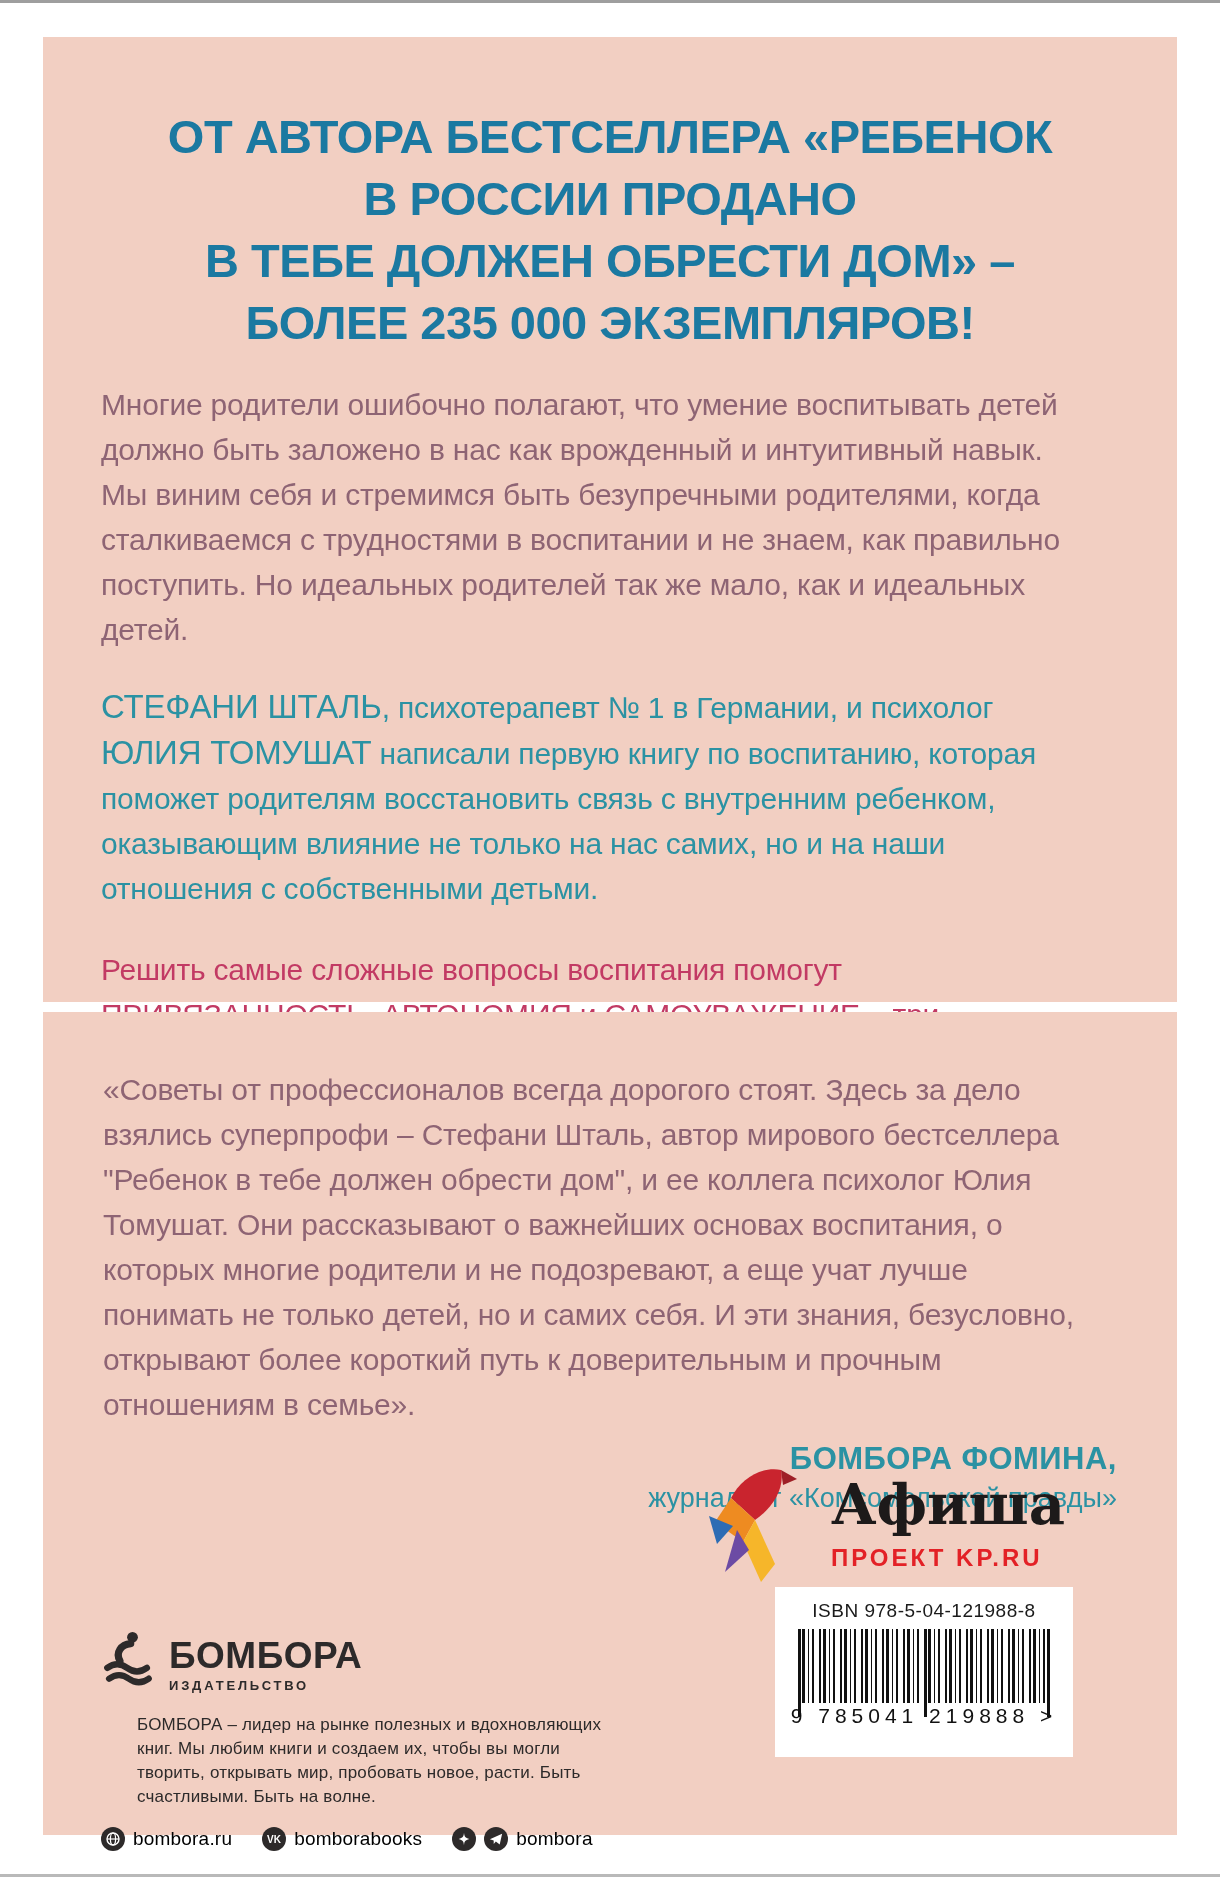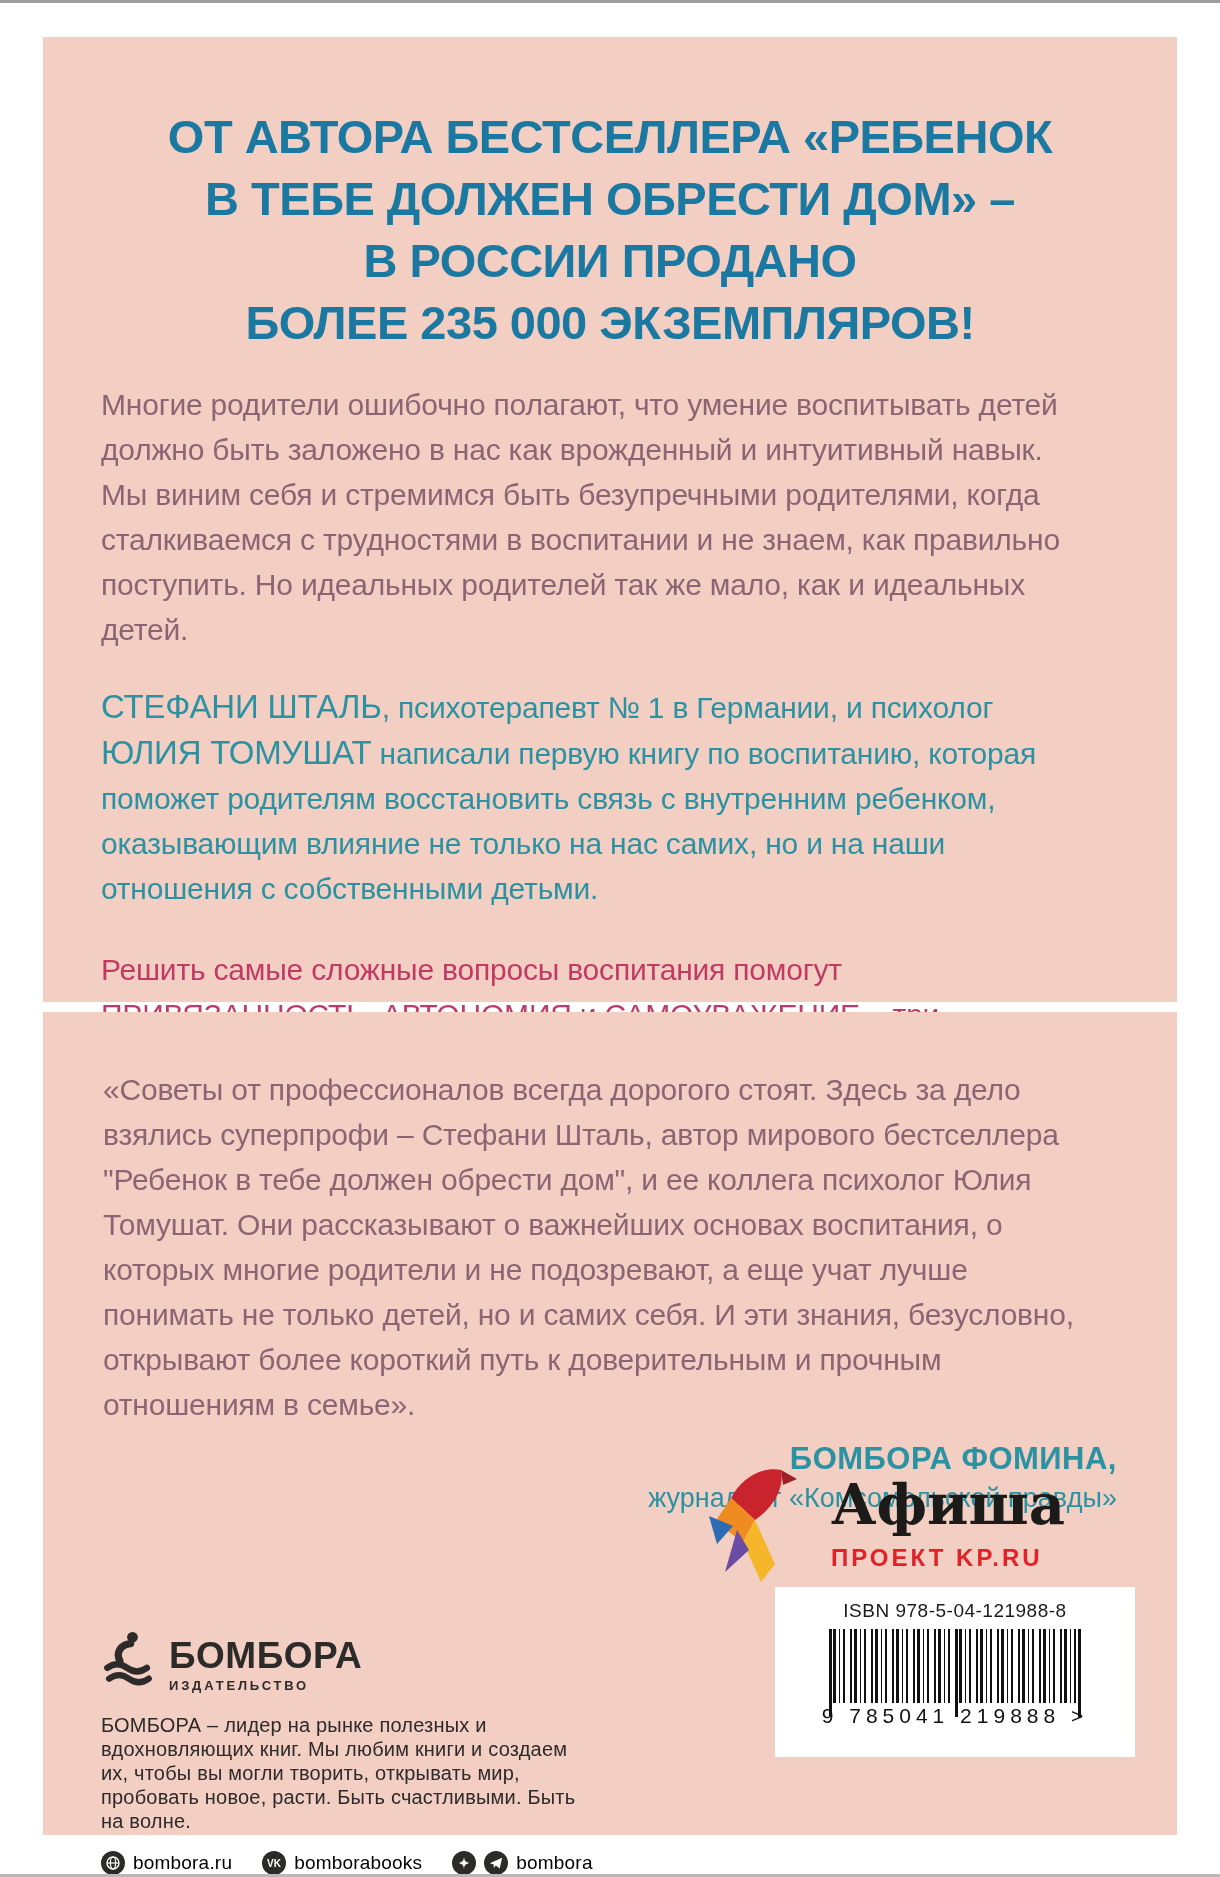--- a/index.html
+++ b/index.html
@@ -46,30 +46,30 @@
   .bombora{position:absolute;left:58px;top:578px;width:510px;}
   .bombora-logo-row{display:flex;align-items:flex-start;gap:14px;margin-top:39px;}
   .bombora-icon{width:54px;height:58px;}
   .bombora-title{
     color:#2D2A2A;font-weight:700;font-size:37px;line-height:38px;letter-spacing:0.5px;margin-top:8px;
   }
   .bombora-subtitle{
     color:#2D2A2A;font-weight:700;font-size:13px;letter-spacing:2.8px;margin-top:3px;
   }
   .bombora-desc{
-    margin-top:20px;color:#2D2A2A;font-size:20px;line-height:24px;letter-spacing:0.2px;width:480px;
+    margin-top:20px;color:#2D2A2A;font-size:17px;line-height:24px;letter-spacing:0.2px;width:480px;margin-left:36px;
   }
   .social-row{display:flex;align-items:center;gap:30px;margin-top:18px;}
   .social-item{display:flex;align-items:center;gap:8px;}
   .badge{width:24px;height:24px;border-radius:12px;background:#2D2A2A;display:flex;align-items:center;justify-content:center;}
   .badge svg{display:block;}
   .social-label{color:#000000;font-size:19px;font-weight:500;letter-spacing:0.2px;}
 
   .barcode-box{
-    position:absolute;left:732px;top:575px;width:360px;height:170px;background:#ffffff;
+    position:absolute;left:732px;top:575px;width:298px;height:170px;background:#ffffff;
     box-sizing:border-box;padding-top:13px;text-align:center;
   }
   .isbn{color:#1a1a1a;font-size:19px;letter-spacing:0.5px;}
   .bars{
     position:relative;width:252px;height:74px;margin:7px auto 0;
     background:repeating-linear-gradient(90deg,
       #111 0 2px,#fff 2px 4px,#111 4px 7px,#fff 7px 10px,
       #111 10px 11px,#fff 11px 14px,#111 14px 16px,#fff 16px 21px);
   }
   .guard{position:absolute;top:0;width:3px;height:88px;background:#111;}
@@ -78,22 +78,22 @@
 </style>
 </head>
 <body>
 
 <div class="page">
   <div class="scan-line-top"></div>
 
   <div class="panel panel-top">
     <div class="headline">
       <div>ОТ АВТОРА БЕСТСЕЛЛЕРА «РЕБЕНОК</div>
+      <div>В РОССИИ ПРОДАНО</div>
       <div>В ТЕБЕ ДОЛЖЕН ОБРЕСТИ ДОМ» –</div>
-      <div>В РОССИИ ПРОДАНО</div>
       <div>БОЛЕЕ 235 000 ЭКЗЕМПЛЯРОВ!</div>
     </div>
     <div class="para intro">Многие родители ошибочно полагают, что умение воспитывать детей должно быть заложено в нас как врожденный и интуитивный навык. Мы виним себя и стремимся быть безупречными родителями, когда сталкиваемся с трудностями в воспитании и не знаем, как правильно поступить. Но идеальных родителей так же мало, как и идеальных детей.</div>
     <div class="para authors"><span class="tname">СТЕФАНИ ШТАЛЬ</span><span>, психотерапевт № 1 в Германии, и психолог </span><span class="tname">ЮЛИЯ ТОМУШАТ</span><span> написали первую книгу по воспитанию, которая поможет родителям восстановить связь с внутренним ребенком, оказывающим влияние не только на нас самих, но и на наши отношения с собственными детьми.</span></div>
     <div class="para needs">Решить самые сложные вопросы воспитания помогут ПРИВЯЗАННОСТЬ, АВТОНОМИЯ и САМОУВАЖЕНИЕ – три основные психологические потребности, в которых нуждается не только ваш ребенок, но и вы сами.</div>
   </div>
 
   <div class="panel panel-bottom">
     <div class="para quote">«Советы от профессионалов всегда дорогого стоят. Здесь за дело взялись суперпрофи – Стефани Шталь, автор мирового бестселлера "Ребенок в тебе должен обрести дом", и ее коллега психолог Юлия Томушат. Они рассказывают о важнейших основах воспитания, о которых многие родители и не подозревают, а еще учат лучше понимать не только детей, но и самих себя. И эти знания, безусловно, открывают более короткий путь к доверительным и прочным отношениям в семье».</div>
     <div class="attribution">

